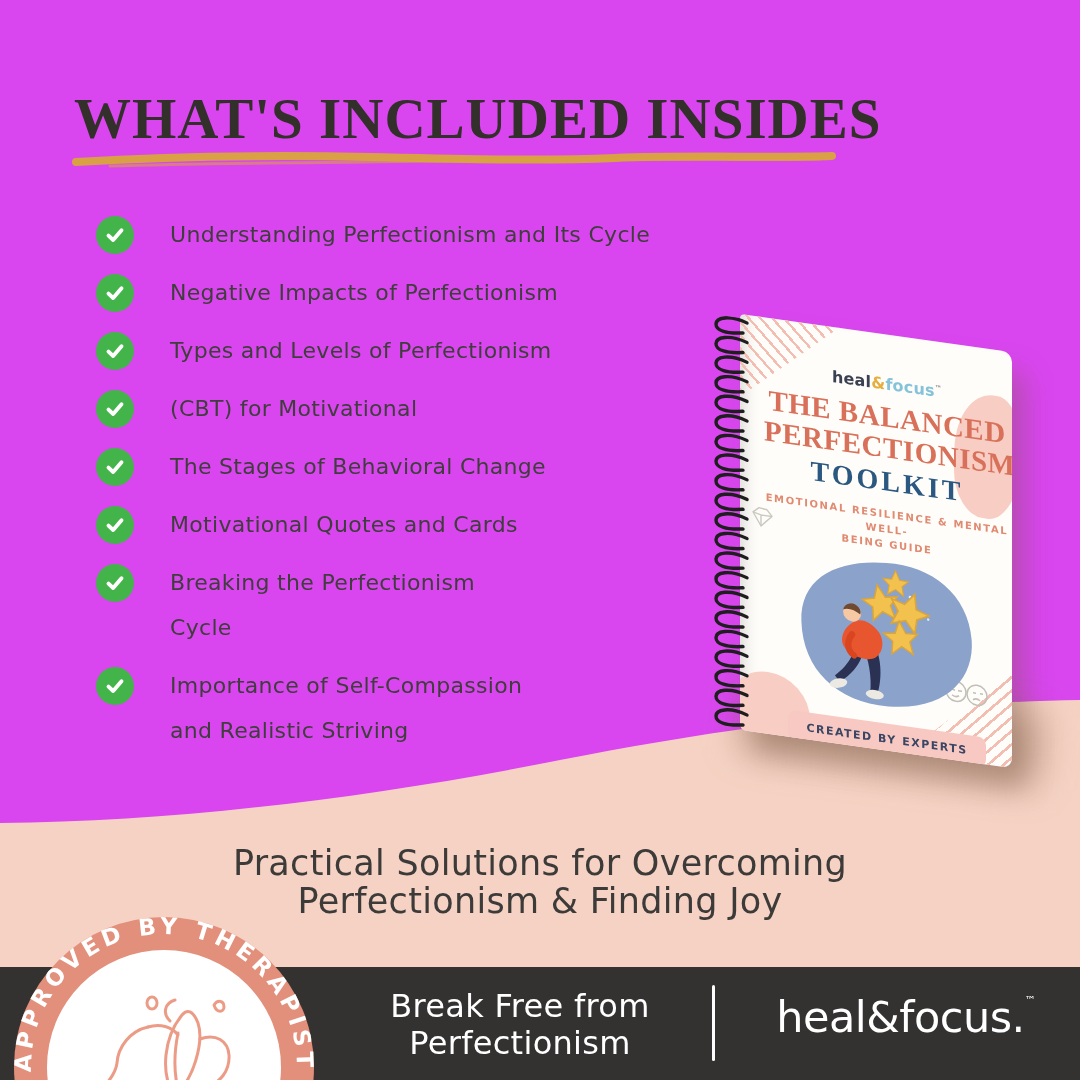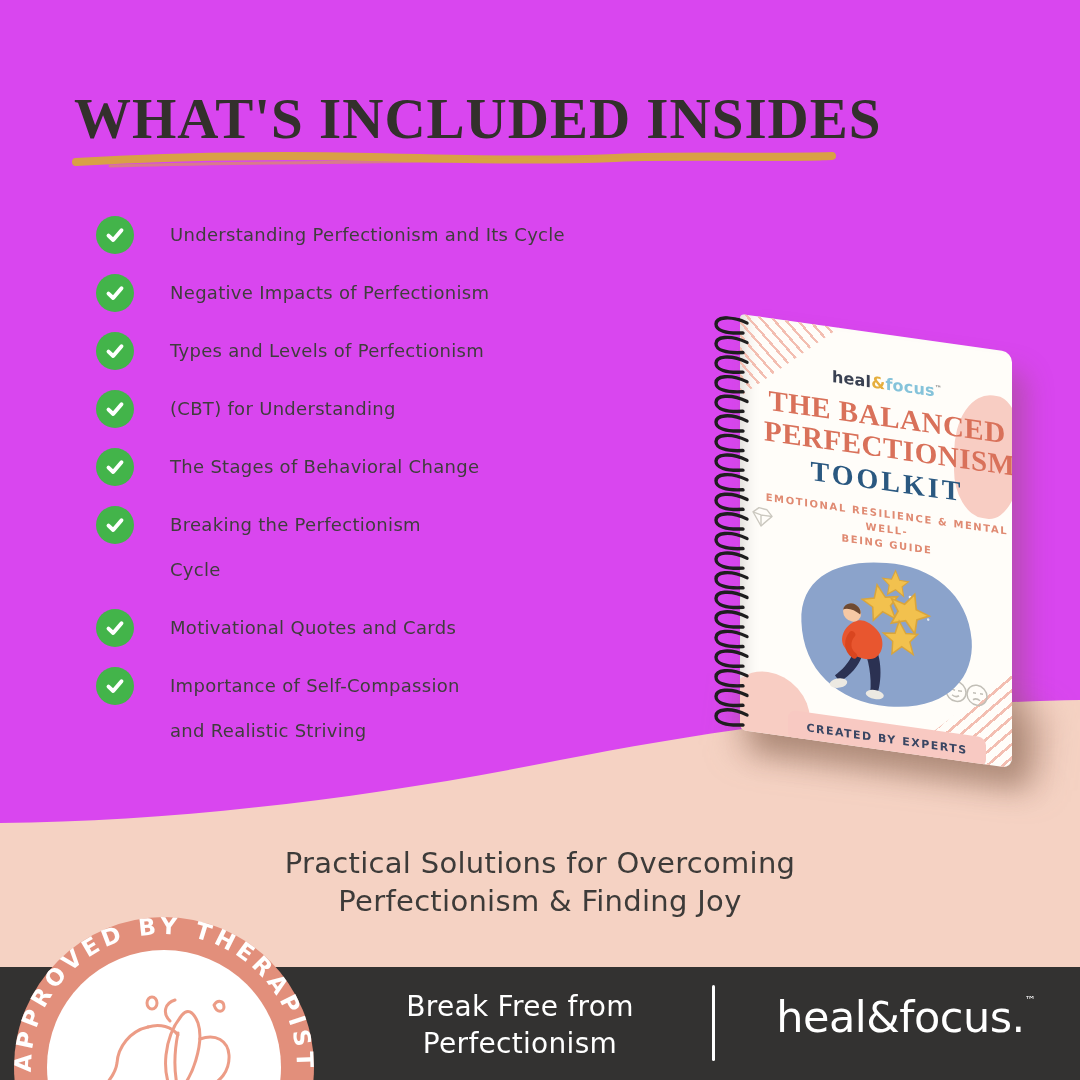--- a/index.html
+++ b/index.html
@@ -16,21 +16,21 @@
     font-family:"Liberation Serif",serif;font-weight:bold;font-size:57px;
     letter-spacing:1px;color:#33302C;}
   .underline-svg{position:absolute;left:70px;top:146px;width:768px;height:26px;z-index:2;}
 
   
   .checklist{position:absolute;left:96px;top:212px;margin:0;padding:0;list-style:none;z-index:2;width:620px;}
   .checklist li{display:flex;align-items:flex-start;margin-bottom:13px;}
   .check{flex:0 0 38px;width:38px;height:38px;margin-top:4px;margin-right:36px;
     border-radius:50%;background:#43B44A;display:flex;align-items:center;justify-content:center;}
   .check svg{width:26px;height:26px;}
-  .li-text{font-size:18px;line-height:45px;color:#3F3E3C;letter-spacing:.3px;}
+  .li-text{font-size:22px;line-height:45px;color:#3F3E3C;letter-spacing:.3px;}
 
   
   .nb-shadow{position:absolute;left:742px;top:696px;width:300px;height:72px;z-index:1;
     background:rgba(133,94,74,.40);filter:blur(18px);transform:rotate(7deg);}
   .notebook{position:absolute;left:740px;top:314px;width:272px;height:416px;z-index:2;
     transform:skewY(8deg);transform-origin:0 0;}
   .cover{position:absolute;inset:0;background:#FFFDF9;border-radius:4px 10px 10px 6px;overflow:hidden;
     box-shadow:14px 20px 26px rgba(120,85,65,.35), inset 16px 0 18px -14px rgba(0,0,0,.18);}
   .spiral-svg{position:absolute;left:-27px;top:4px;width:40px;height:412px;}
   .deco-stripes-tl{position:absolute;left:-4px;top:-4px;width:108px;height:90px;
@@ -55,25 +55,25 @@
   .illu-svg{margin-top:6px;width:196px;height:154px;}
   .nb-pill{margin:8px auto 0;width:198px;height:30px;border-radius:8px;background:#F8C9C2;
     display:flex;align-items:center;justify-content:center;
     font-size:11px;font-weight:bold;letter-spacing:1.5px;color:#3A4663;}
   .nb-site{margin-top:13px;font-size:9px;font-weight:bold;letter-spacing:1.2px;color:#3A4663;}
   .doodle-diamond{position:absolute;left:8px;top:188px;width:28px;height:24px;}
   .doodle-faces{position:absolute;left:203px;top:334px;width:50px;height:26px;}
 
   
   .pink-band-text{position:absolute;left:0;top:844px;width:1080px;z-index:2;text-align:center;
-    font-size:29px;line-height:38px;color:#3D3B39;letter-spacing:.3px;}
+    font-size:35px;line-height:38px;color:#3D3B39;letter-spacing:.3px;}
 
   
   .footer-tagline{position:absolute;left:330px;top:988px;width:380px;z-index:4;text-align:center;
-    color:#fff;font-size:28px;line-height:37px;letter-spacing:.3px;}
+    color:#fff;font-size:32px;line-height:37px;letter-spacing:.3px;}
   .footer-divider{position:absolute;left:712px;top:985px;width:3px;height:76px;background:#fff;z-index:4;border-radius:2px;}
   .footer-brand{position:absolute;left:756px;top:992px;width:300px;z-index:4;text-align:center;
     color:#fff;font-weight:normal;font-size:43px;letter-spacing:-.5px;}
   .footer-brand sup{font-size:11px;letter-spacing:0;vertical-align:28px;}
 
   
   .badge{position:absolute;left:14px;top:917px;width:300px;height:300px;z-index:5;}
   .badge-ring{position:absolute;inset:0;border-radius:50%;background:#E28F7B;}
   .badge-inner{position:absolute;inset:33px;border-radius:50%;background:#fff;}
   .badge-arc{position:absolute;inset:0;width:300px;height:300px;}
@@ -128,52 +128,52 @@
           <div>Types and Levels of Perfectionism</div>
         </span>
       </li>
       <li>
         <span class="check">
           <svg viewBox="0 0 24 24">
             <path d="M6 12.6 L10.3 16.6 L18 7.6" fill="none" stroke="#fff" stroke-width="3.6" stroke-linecap="round" stroke-linejoin="round"></path>
           </svg>
         </span>
         <span class="li-text">
-          <div>(CBT) for Understanding</div>
+          <div>(CBT) for Motivational</div>
         </span>
       </li>
       <li>
         <span class="check">
           <svg viewBox="0 0 24 24">
             <path d="M6 12.6 L10.3 16.6 L18 7.6" fill="none" stroke="#fff" stroke-width="3.6" stroke-linecap="round" stroke-linejoin="round"></path>
           </svg>
         </span>
         <span class="li-text">
           <div>The Stages of Behavioral Change</div>
+        </span>
+      </li>
+      <li>
+        <span class="check">
+          <svg viewBox="0 0 24 24">
+            <path d="M6 12.6 L10.3 16.6 L18 7.6" fill="none" stroke="#fff" stroke-width="3.6" stroke-linecap="round" stroke-linejoin="round"></path>
+          </svg>
+        </span>
+        <span class="li-text">
+          <div>Motivational Quotes and Cards</div>
         </span>
       </li>
       <li>
         <span class="check">
           <svg viewBox="0 0 24 24">
             <path d="M6 12.6 L10.3 16.6 L18 7.6" fill="none" stroke="#fff" stroke-width="3.6" stroke-linecap="round" stroke-linejoin="round"></path>
           </svg>
         </span>
         <span class="li-text">
           <div>Breaking the Perfectionism</div>
           <div>Cycle</div>
-        </span>
-      </li>
-      <li>
-        <span class="check">
-          <svg viewBox="0 0 24 24">
-            <path d="M6 12.6 L10.3 16.6 L18 7.6" fill="none" stroke="#fff" stroke-width="3.6" stroke-linecap="round" stroke-linejoin="round"></path>
-          </svg>
-        </span>
-        <span class="li-text">
-          <div>Motivational Quotes and Cards</div>
         </span>
       </li>
       <li>
         <span class="check">
           <svg viewBox="0 0 24 24">
             <path d="M6 12.6 L10.3 16.6 L18 7.6" fill="none" stroke="#fff" stroke-width="3.6" stroke-linecap="round" stroke-linejoin="round"></path>
           </svg>
         </span>
         <span class="li-text">
           <div>Importance of Self-Compassion</div>

